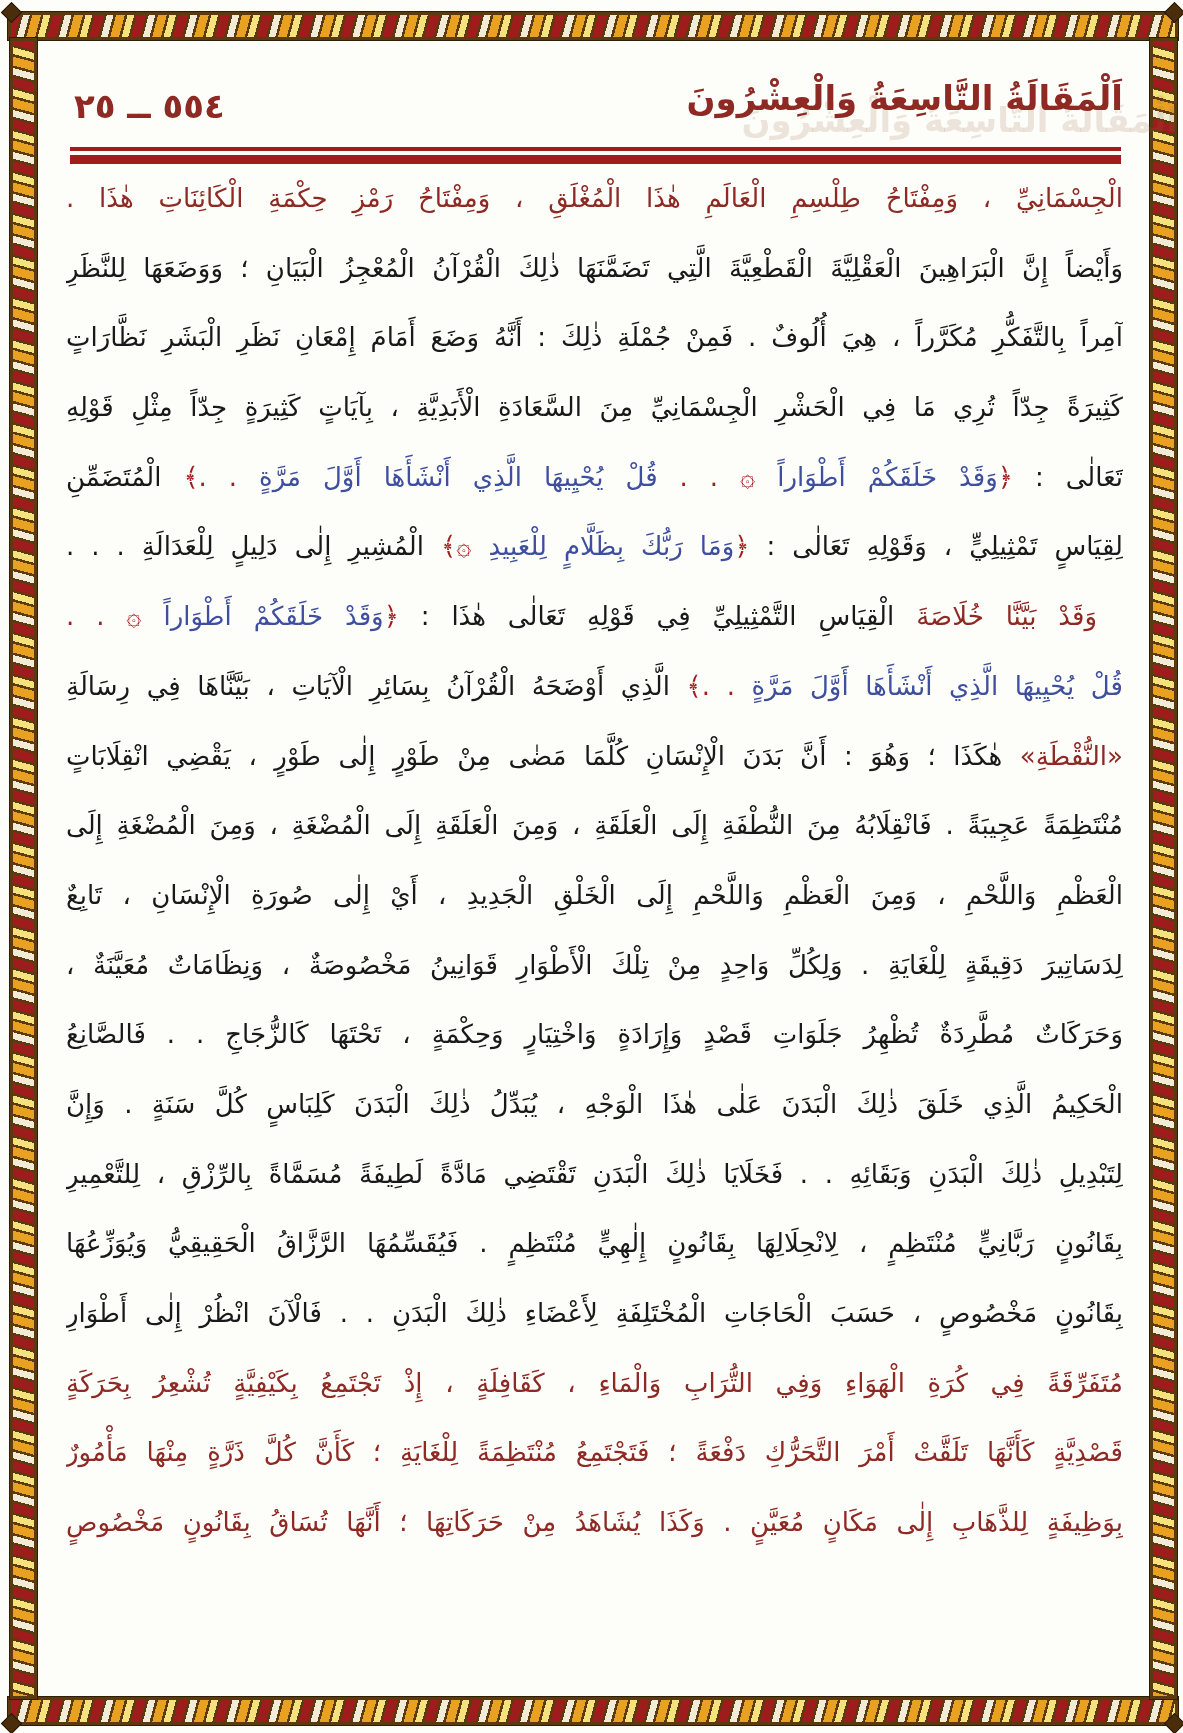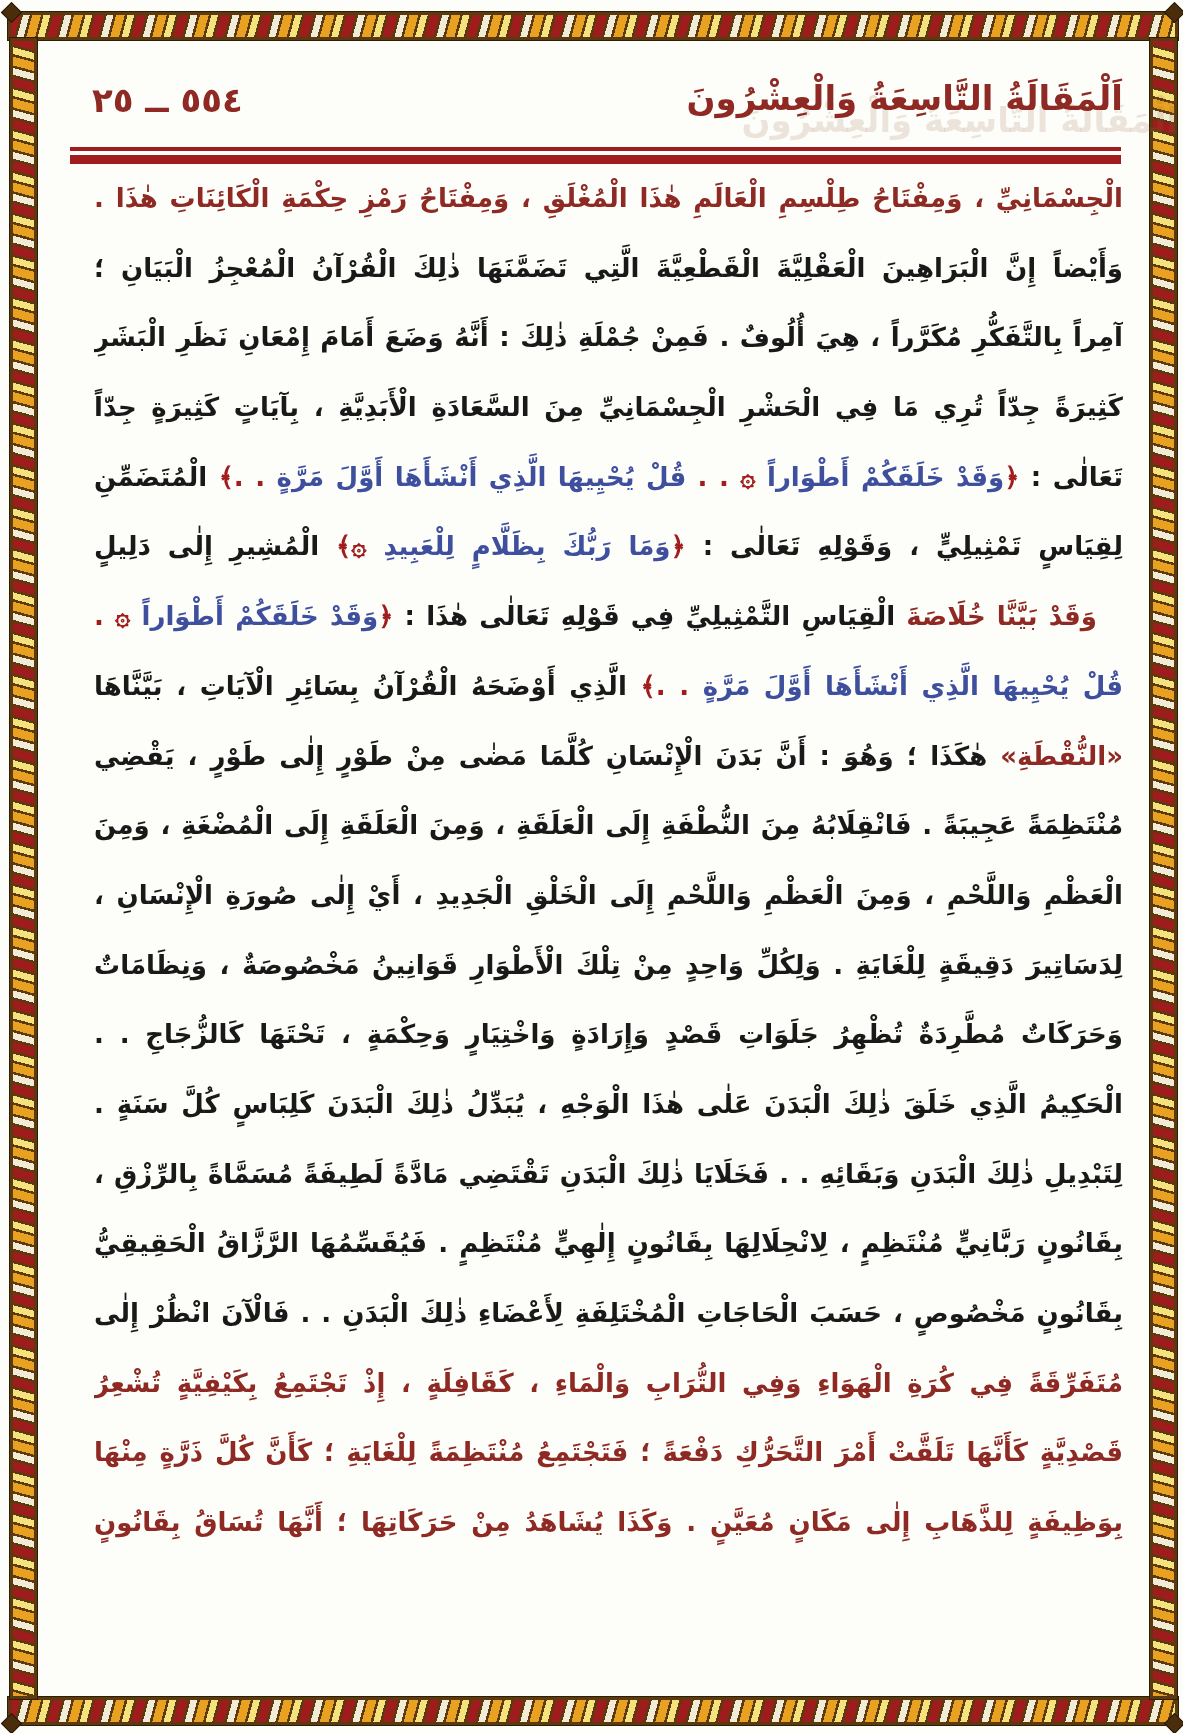--- a/index.html
+++ b/index.html
@@ -33,41 +33,40 @@
   .frame-right{right:6px;top:38px;bottom:34px;width:27px;}
   .corner{position:absolute;width:13px;height:13px;background:#4a2e0b;border:1px solid #241604;transform:rotate(45deg);}
   .corner-tl{left:4px;top:5px;}
   .corner-tr{right:1px;top:5px;}
   .corner-bl{left:4px;bottom:2px;}
   .corner-br{right:1px;bottom:2px;}
 
   
   .content{position:absolute;left:66px;right:60px;top:70px;}
   .header{position:relative;height:78px;}
-  .pn-abs{position:absolute;top:10px;left:8px;margin-left:18px;}
+  .pn-abs{position:absolute;top:16px;left:8px;}
   .title{
     position:absolute;top:8px;left:0;right:0;
     text-align:right;
     text-shadow:55px 22px 0 rgba(150,100,64,0.16);
   }
   .title,.page-number,.pn-abs{
     color:#8e2923;font-weight:bold;font-size:34px;letter-spacing:.5px;
   }
   .rule{
     position:absolute;top:77px;left:4px;right:2px;height:17px;
     background:linear-gradient(#a11c1c 0 4px,rgba(0,0,0,0) 4px 8px,#a11c1c 8px 17px);
   }
   .body-text{position:absolute;top:94px;left:0;right:0;}
   .line{
-    font-size:26px;font-weight:bold;
+    font-size:26px;font-weight:normal;
     line-height:69.7px;height:69.7px;overflow:hidden;
     text-align:justify;text-align-last:justify;
     color:#191919;
     word-spacing:1px;
-    margin-left:28px;
   }
   .c-k{color:#191919;}
   .c-m{color:#8e2923;}
   .c-b{color:#3e4f9e;}
   .c-r{color:#a11c1c;}
 </style>
 </head>
 <body>
 
 <div class="page">

